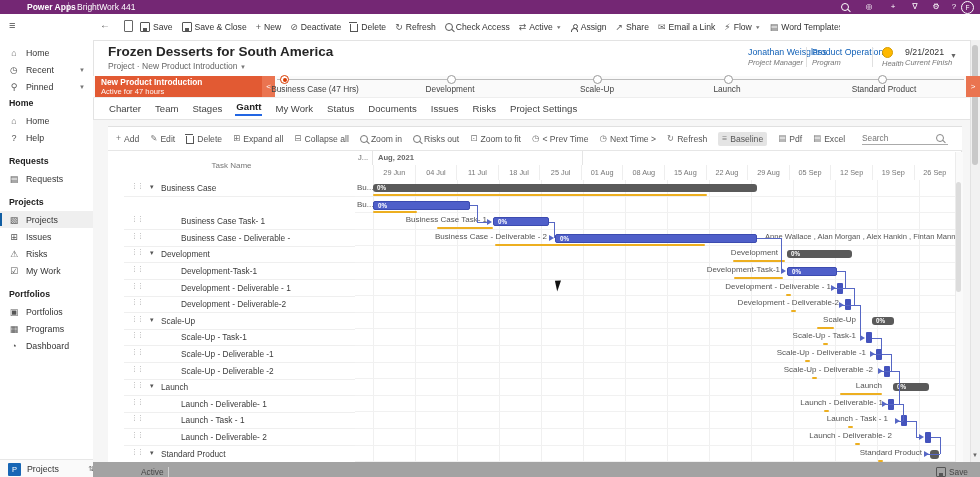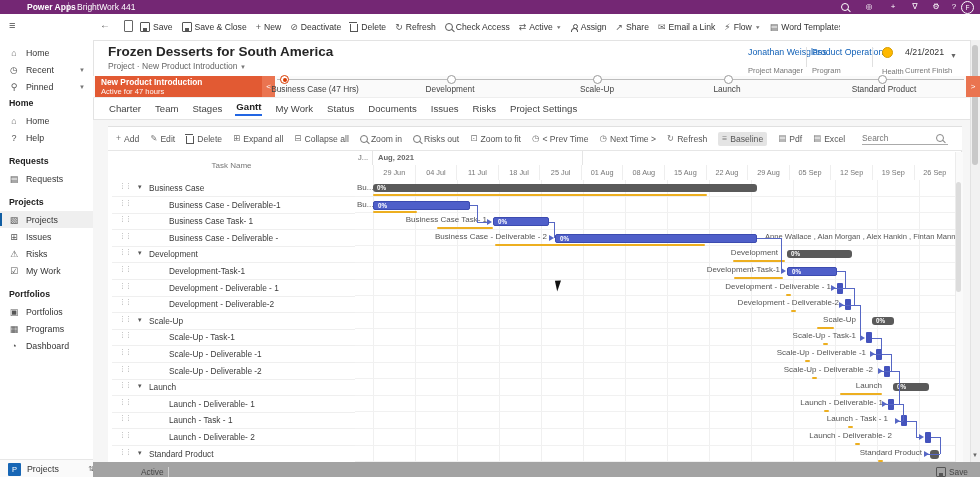--- a/index.html
+++ b/index.html
@@ -43,21 +43,21 @@
   .envrow{position:absolute;left:0;top:419px;width:93px;height:18px;border-top:1px solid #e7e7e7;display:flex;align-items:center;gap:6px;padding-left:8px;background:#fafafa;}
   .envtile{width:13px;height:13px;background:#1766b5;color:#fff;font-size:7.5px;line-height:13px;text-align:center;border-radius:1px;}
   .envlbl{font-size:8.8px;color:#333;}
   .envud{position:absolute;right:7px;font-size:7px;color:#666;}
   
   .hdr-title{left:108px;top:44px;font-size:13.5px;font-weight:bold;color:#262626;}
   .hdr-sub{left:108px;top:61px;font-size:8.5px;color:#666;}
   .fld{top:47px;text-align:left;}
   .fld .v{font-size:8.8px;color:#1160B7;white-space:nowrap;}
   .fld .v.dark{color:#333;}
-  .fld .c{font-size:7.5px;color:#777;margin-top:9px;white-space:nowrap;}
+  .fld .c{font-size:7.5px;color:#777;margin-top:1px;white-space:nowrap;font-style:italic;}
   .vdiv{top:47px;width:1px;height:20px;background:#e0e0e0;}
   .healthdot{width:9px;height:9px;border-radius:50%;background:#FFB900;border:1px solid #d49c00;}
   
   .stageband{left:93px;top:76px;width:887px;height:21px;background:#fafafa;border-bottom:1px solid #eee;}
   .stagebox{left:95px;top:76px;width:167px;height:21px;background:#E25A33;color:#fff;padding:1px 0 0 6px;box-sizing:border-box;}
   .stagebox .t1{font-size:8.3px;font-weight:bold;line-height:10px;}
   .stagebox .t2{font-size:7.6px;line-height:9px;opacity:.95;}
   .stageprev{left:262px;top:76px;width:13px;height:21px;background:#EA7450;color:#fff;font-size:8px;line-height:21px;text-align:center;}
   .stagenext{left:966px;top:76px;width:14px;height:21px;background:#EA7450;color:#fff;font-size:8px;line-height:21px;text-align:center;z-index:5;}
   .stageline{left:277px;top:79px;width:687px;height:1px;background:#bdbdbd;}
@@ -83,21 +83,21 @@
   
   .thead{left:108px;top:151px;width:247px;height:29px;border-right:1px solid #dcdcdc;border-bottom:1px solid #dcdcdc;
          font-size:8px;color:#767676;display:flex;align-items:center;justify-content:center;background:#fff;}
   .mrow{left:355px;top:151px;width:600px;height:14px;display:flex;border-bottom:1px solid #e5e5e5;background:#fff;}
   .mcell{font-size:7.6px;color:#666;line-height:14px;padding-left:5px;border-right:1px solid #e5e5e5;box-sizing:border-box;white-space:nowrap;overflow:hidden;}
   .wrow{left:355px;top:165px;width:600px;height:15px;display:flex;border-bottom:1px solid #dcdcdc;background:#fff;}
   .wstub{width:18px;border-right:1px solid #eee;}
   .wcell{flex:1;font-size:7.3px;color:#767676;line-height:15px;text-align:center;border-right:1px solid #eee;white-space:nowrap;overflow:hidden;}
   
   .tlist{left:108px;top:180px;width:247px;height:282px;border-right:1px solid #dcdcdc;background:#fff;overflow:hidden;}
-  .trow{position:absolute;left:4px;width:247px;height:16px;border-bottom:1px solid #efefef;font-size:8.3px;color:#3b3b3b;}
+  .trow{position:absolute;left:16px;width:247px;height:16px;border-bottom:1px solid #efefef;font-size:8.3px;color:#3b3b3b;}
   .grip{position:absolute;left:7px;top:2px;color:#9a9a9a;font-size:7px;letter-spacing:-1px;}
   .caret{position:absolute;left:26px;top:3px;color:#555;font-size:7px;}
   .tname{position:absolute;top:3px;white-space:nowrap;overflow:hidden;max-width:195px;}
   .lvl1{left:37px;}
   .lvl2{left:57px;}
   
   #chart{left:355px;top:180px;width:600px;height:282px;overflow:hidden;background:#fff;}
   .gv{position:absolute;top:0;width:1px;height:282px;background:#f0f0f0;}
   .gh{position:absolute;left:0;width:600px;height:1px;background:#f1f1f1;}
   .glabel{position:absolute;width:150px;font-size:8px;color:#555;text-align:right;white-space:nowrap;line-height:14px;}
@@ -290,21 +290,21 @@
   <div class="abs fld" style="left:812px;">
     <div class="v">Product Operations</div>
     <div class="c">Program</div>
   </div>
   <div class="abs vdiv" style="left:872px;"></div>
   <div class="abs fld" style="left:882px;">
     <div class="healthdot"></div>
     <div class="c">Health</div>
   </div>
   <div class="abs fld" style="left:905px;">
-    <div class="v dark">4/21/2021</div>
+    <div class="v dark">9/21/2021</div>
     <div class="c">Current Finish</div>
   </div>
   <div class="abs" style="left:950px;top:52px;font-size:7px;color:#666;">▼</div>
 
   <div class="abs stageband"></div>
   <div class="abs stagebox">
     <div class="t1">New Product Introduction</div>
     <div class="t2">Active for 47 hours</div>
   </div>
   <div class="abs stageprev">&lt;</div>
@@ -422,24 +422,20 @@
     <span class="wcell">12 Sep</span>
     <span class="wcell">19 Sep</span>
     <span class="wcell" style="border-right:none;">26 Sep</span>
   </div>
 
   <div class="abs tlist">
     <div class="trow" style="top:0px">
         <span class="grip">⋮⋮</span>
         <span class="caret">▾</span>
         <span class="tname lvl1">Business Case</span>
-      </div>
-    <div class="trow" style="top:17px">
-        <span class="grip">⋮⋮</span>
-        <span class="tname lvl2">Business Case - Deliverable-1</span>
       </div>
     <div class="trow" style="top:33px">
         <span class="grip">⋮⋮</span>
         <span class="tname lvl2">Business Case Task- 1</span>
       </div>
     <div class="trow" style="top:50px">
         <span class="grip">⋮⋮</span>
         <span class="tname lvl2">Business Case - Deliverable -</span>
       </div>
     <div class="trow" style="top:66px">

